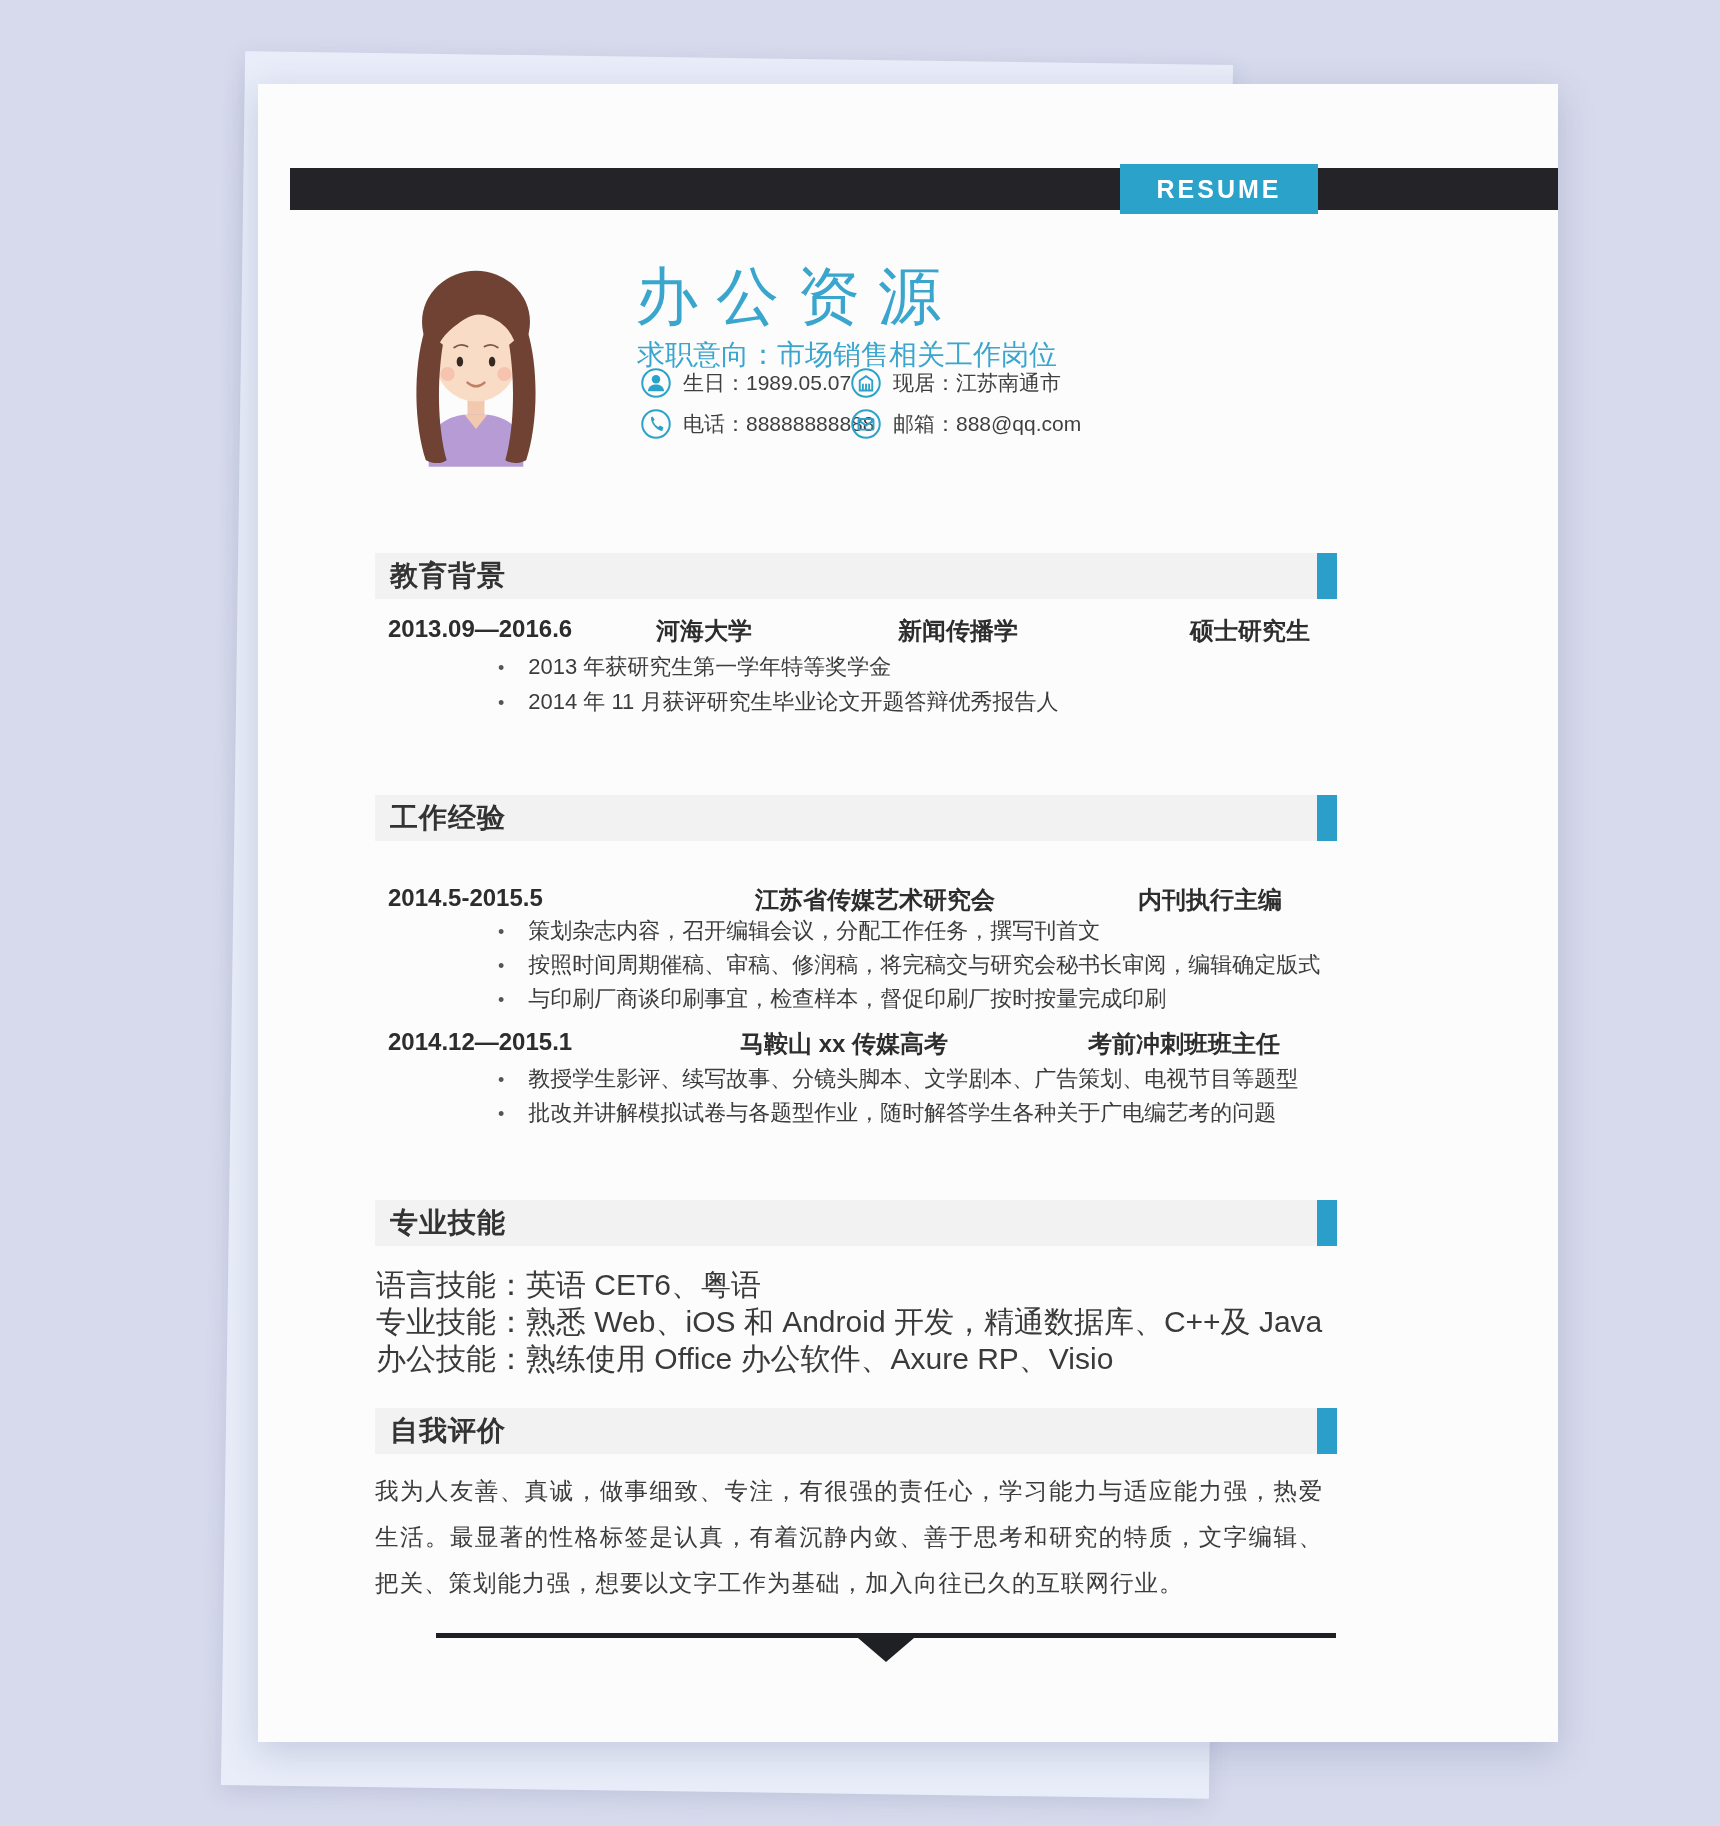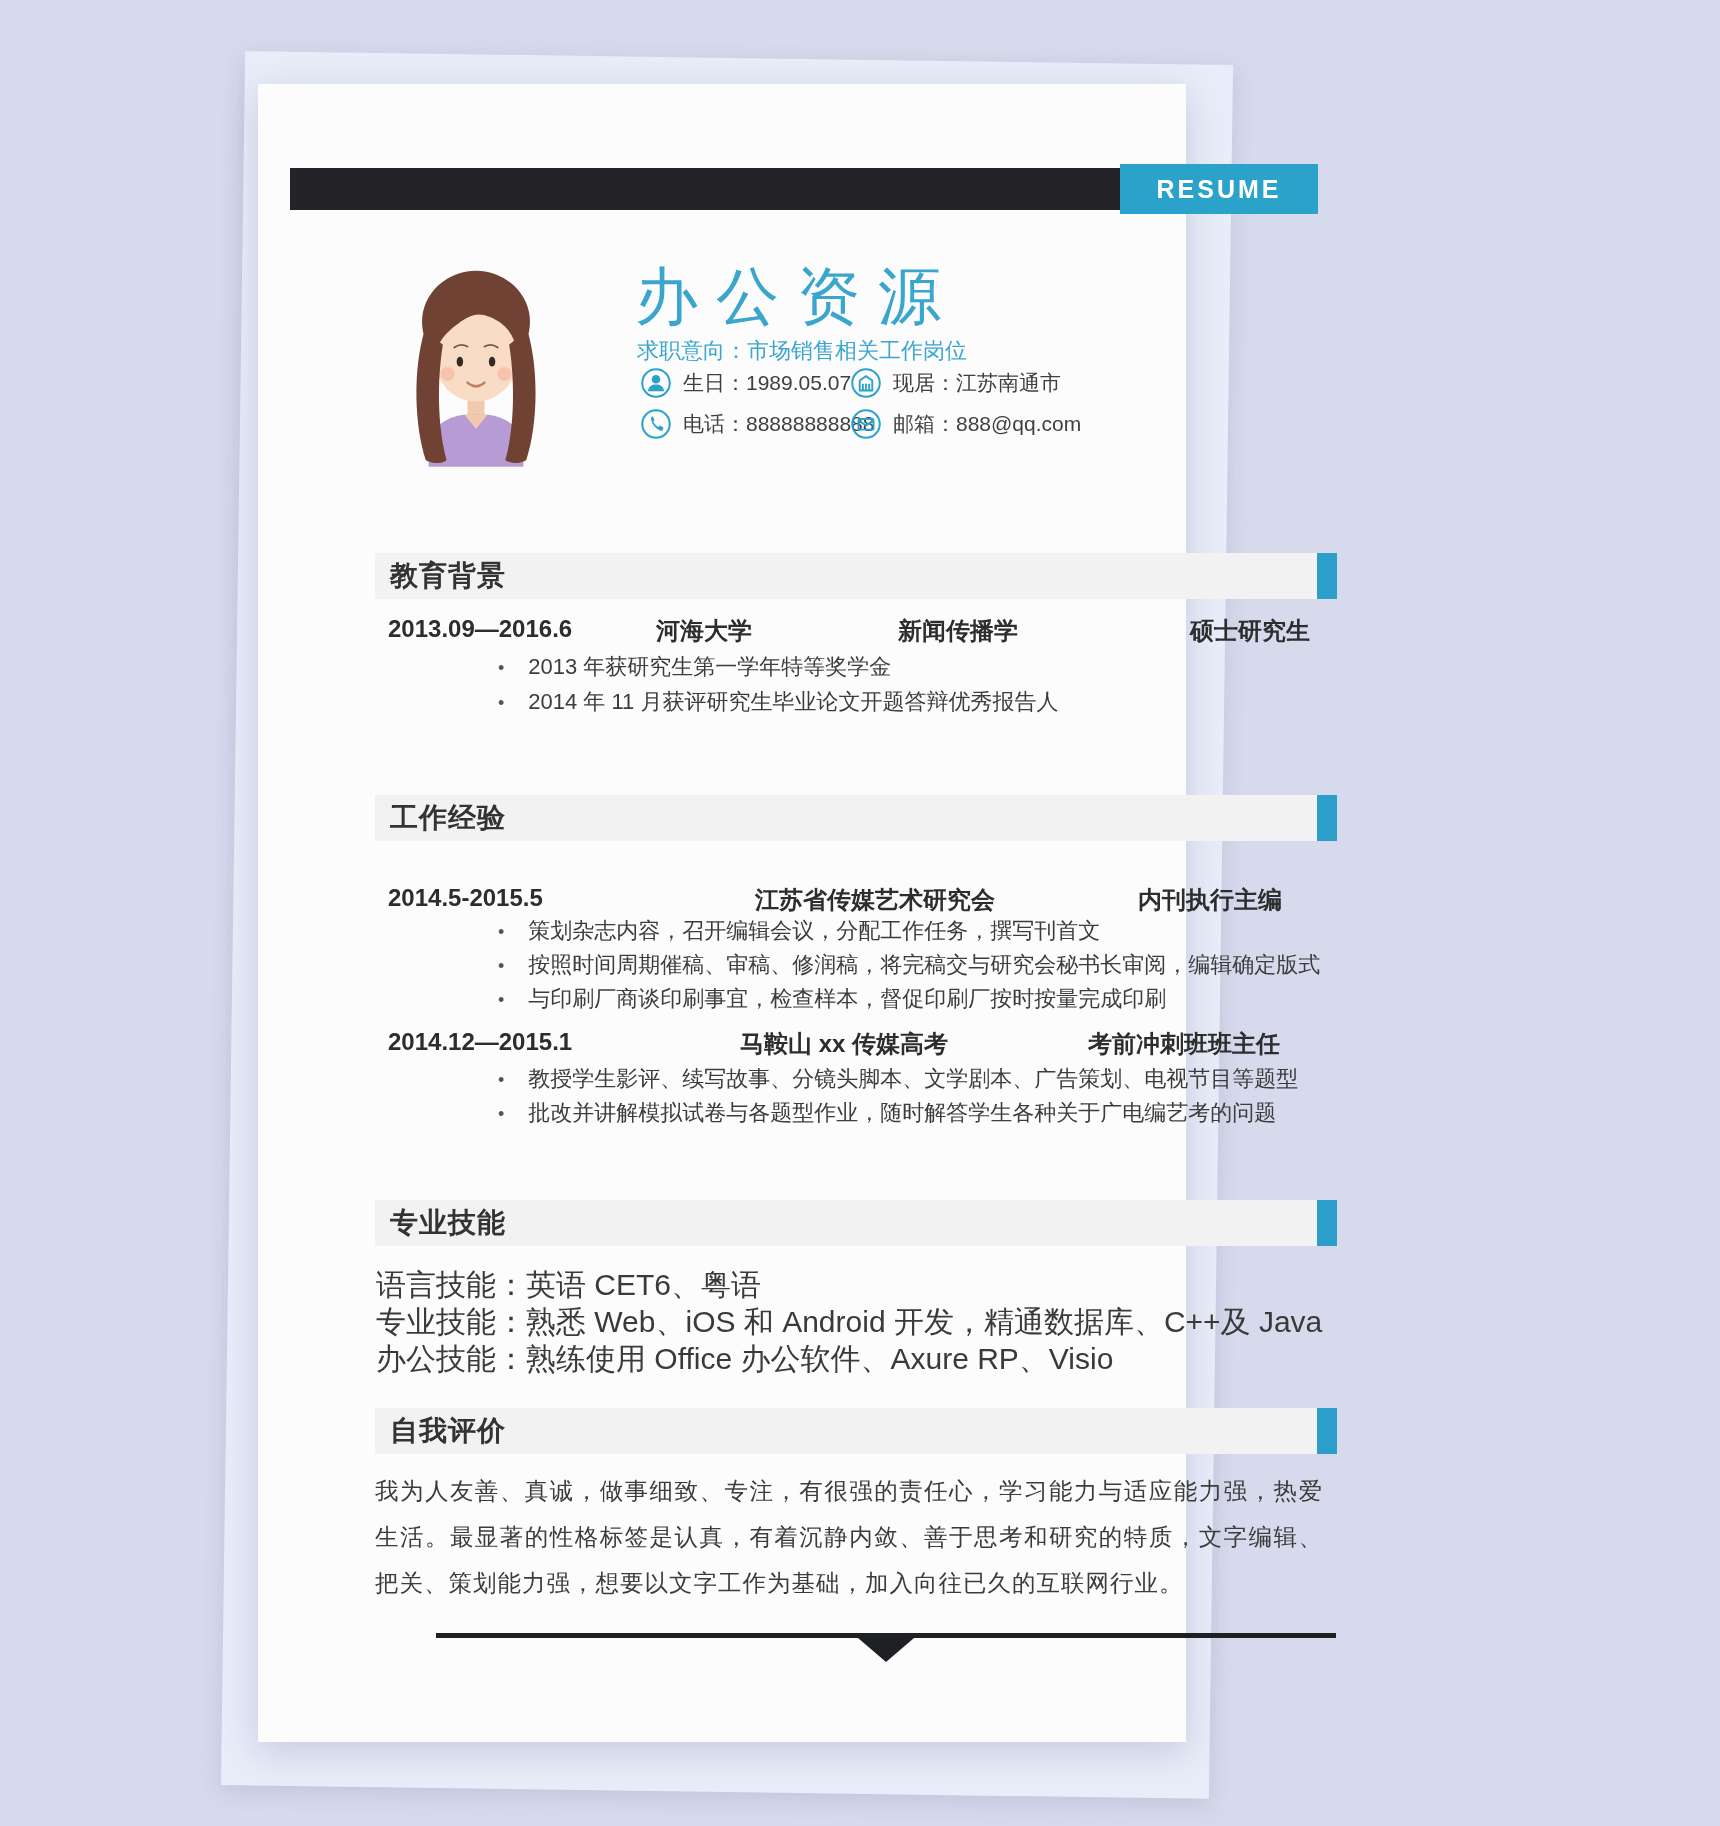--- a/index.html
+++ b/index.html
@@ -8,35 +8,35 @@
     background:#d7daec;
     font-family:"Liberation Sans","DejaVu Sans",sans-serif;
     color:#3c3c3c;
   }
   .back-sheet{
     position:absolute;left:233px;top:58px;width:988px;height:1734px;
     background:#e9edf9;transform:rotate(0.8deg);
     box-shadow:0 6px 22px rgba(70,80,130,.15);
   }
   .page{
-    position:absolute;left:258px;top:84px;width:928px;height:1658px;
+    position:absolute;left:258px;top:84px;width:1300px;height:1658px;
     background:#fcfcfd;box-shadow:0 10px 34px rgba(70,80,130,.22);
   }
   .topbar{position:absolute;left:32px;top:84px;right:0;height:42px;background:#232328;}
   .resume-tab{
     position:absolute;left:862px;top:80px;width:198px;height:50px;
     background:#2ba2ca;color:#fff;font-weight:bold;font-size:25px;
     letter-spacing:3px;text-align:center;line-height:50px;z-index:2;
   }
   .avatar{position:absolute;left:147px;top:176px;width:142px;height:210px;}
   .name{
     position:absolute;left:377px;top:170px;font-size:63px;color:#3aa6ce;
     letter-spacing:18px;font-weight:500;white-space:nowrap;
   }
-  .objective{position:absolute;left:379px;top:252px;font-size:22px;color:#3aa6ce;white-space:nowrap;}
+  .objective{position:absolute;left:379px;top:252px;font-size:28px;color:#3aa6ce;white-space:nowrap;}
   .contact{position:absolute;height:30px;white-space:nowrap;}
   .contact .cicon{
     display:inline-block;width:30px;height:30px;vertical-align:middle;margin-right:12px;
   }
   .contact .clabel{font-size:21px;color:#3f3f3f;vertical-align:middle;}
   .band{
     position:absolute;left:117px;width:942px;height:46px;background:#f2f2f3;
   }
   .band .btitle{
     font-size:28px;font-weight:bold;color:#333;line-height:46px;padding-left:15px;

